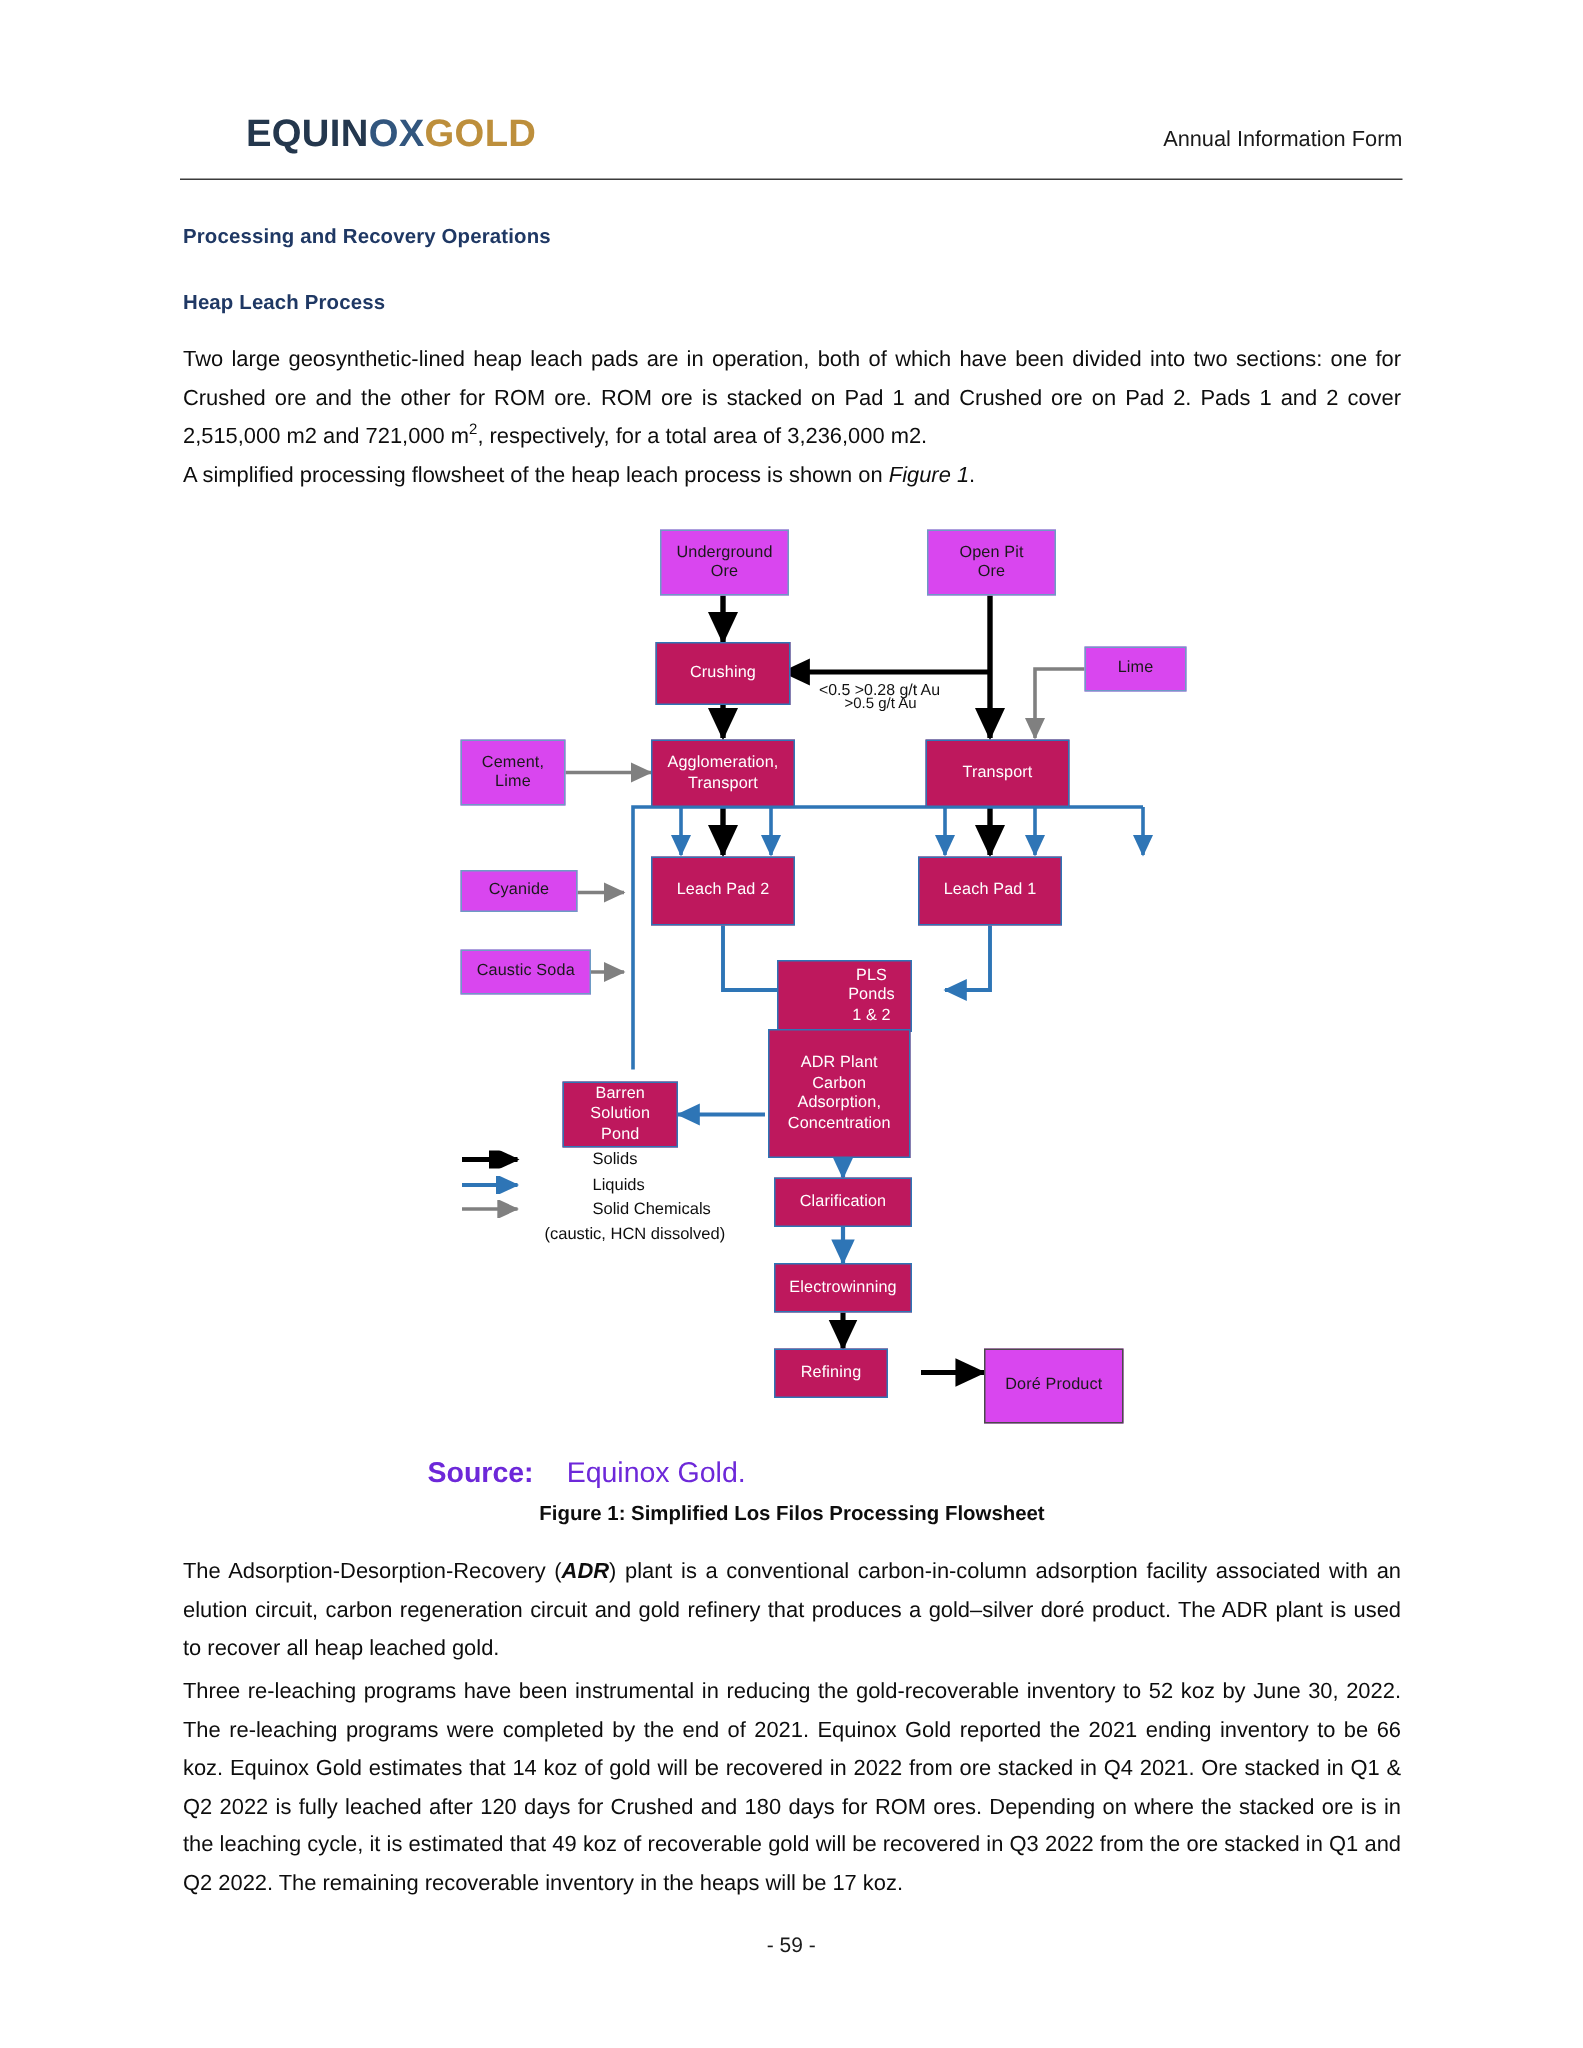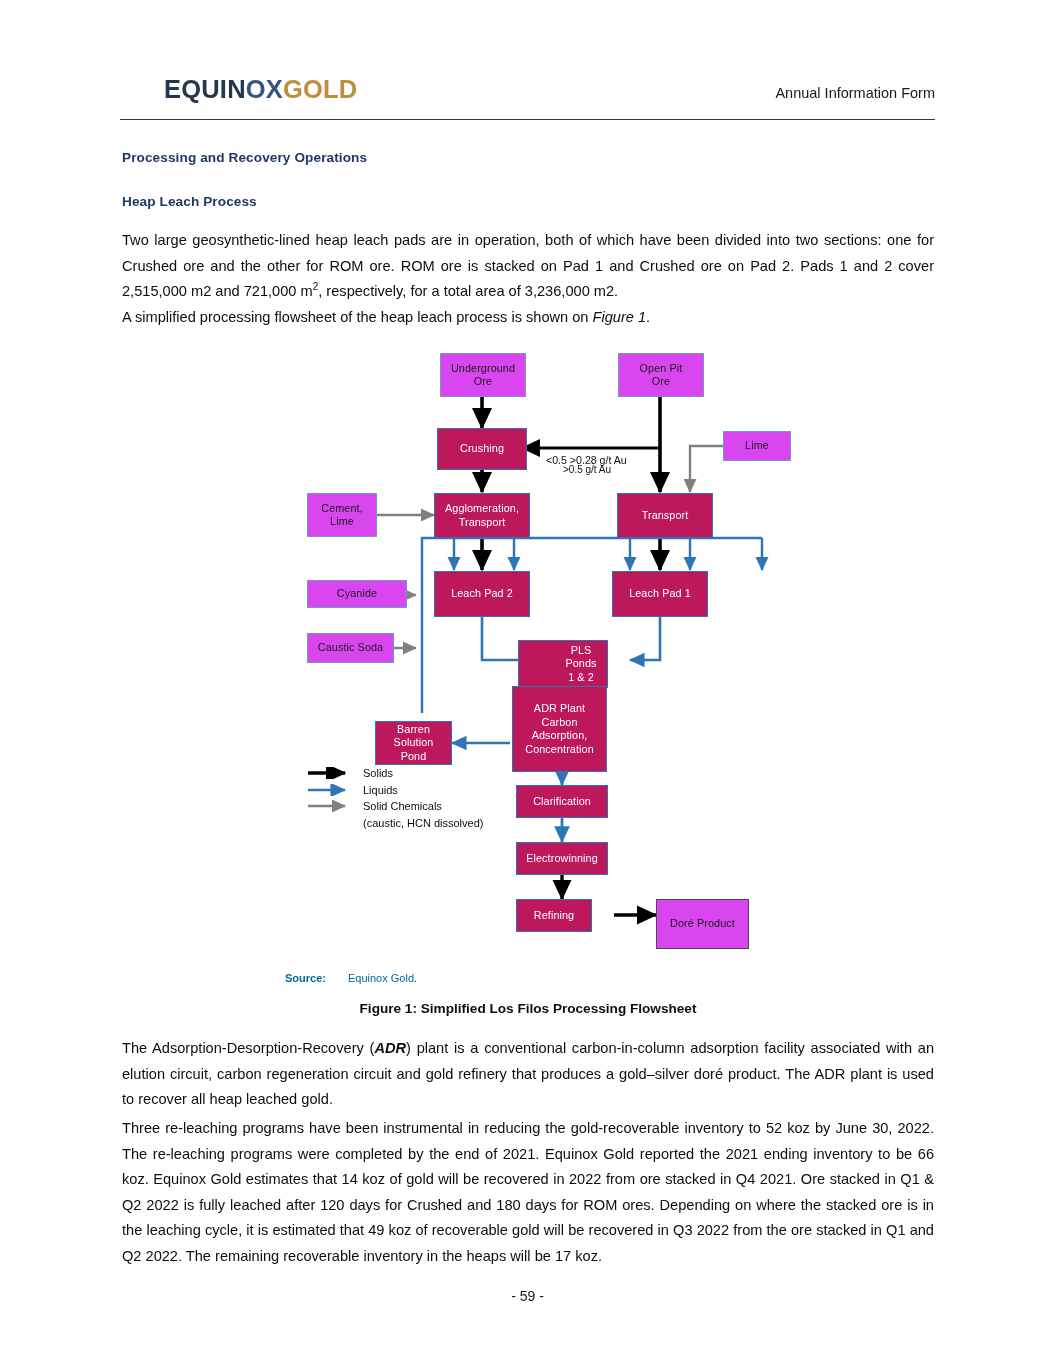--- a/index.html
+++ b/index.html
@@ -120,41 +120,42 @@
   .node.open.dark { border-color: #4a4a4a; }
 
   
   .legend { position: absolute; left: 185px; top: 420px; z-index: 6; }
   .legend-row {
     display: flex;
     align-items: center;
     height: 16.5px;
     font-size: 11px;
     color: #0d0d0d;
+    gap: 32px;
   }
   .legend-row .swatch {
     width: 48px; height: 12px;
     margin-right: 8px;
     position: relative;
     flex: 0 0 48px;
   }
   .legend-sub {
     font-size: 11px;
     color: #0d0d0d;
     margin-left: 56px;
     line-height: 16px;
   }
 
   
   .source-line {
     position: absolute;
     left: 285px;
     top: 972px;
-    font-size: 11px;
-    color: #0369a1;
+    font-size: 19px;
+    color: #6d28d9;
   }
   .source-line .lbl { font-weight: bold; }
   .source-line .val { margin-left: 22px; }
   .fig-caption {
     position: absolute;
     left: 122px;
     top: 1001px;
     width: 812px;
     text-align: center;
     font-size: 13.6px;
@@ -262,21 +263,21 @@
     <div class="node open" style="left:601px;top:86px;width:68px;height:30px;">Lime</div>
 
     <div class="node open" style="left:185px;top:148px;width:70px;height:44px;white-space:pre-line;">Cement,
 Lime</div>
 
     <div class="node fill" style="left:312px;top:148px;width:96px;height:45px;white-space:pre-line;">Agglomeration,
 Transport</div>
 
     <div class="node fill" style="left:495px;top:148px;width:96px;height:45px;">Transport</div>
 
-    <div class="node open" style="left:185px;top:235px;width:100px;height:28px;">Cyanide</div>
+    <div class="node open" style="left:185px;top:235px;width:78px;height:28px;">Cyanide</div>
 
     <div class="node open" style="left:185px;top:288px;width:87px;height:30px;">Caustic Soda</div>
 
     <div class="node fill" style="left:312px;top:226px;width:96px;height:46px;">Leach Pad 2</div>
 
     <div class="node fill" style="left:490px;top:226px;width:96px;height:46px;">Leach Pad 1</div>
 
     <div class="node fill" style="left:396px;top:295px;width:90px;height:48px;white-space:pre-line;padding-left:36px;">PLS Ponds
 1 &amp; 2</div>
 

